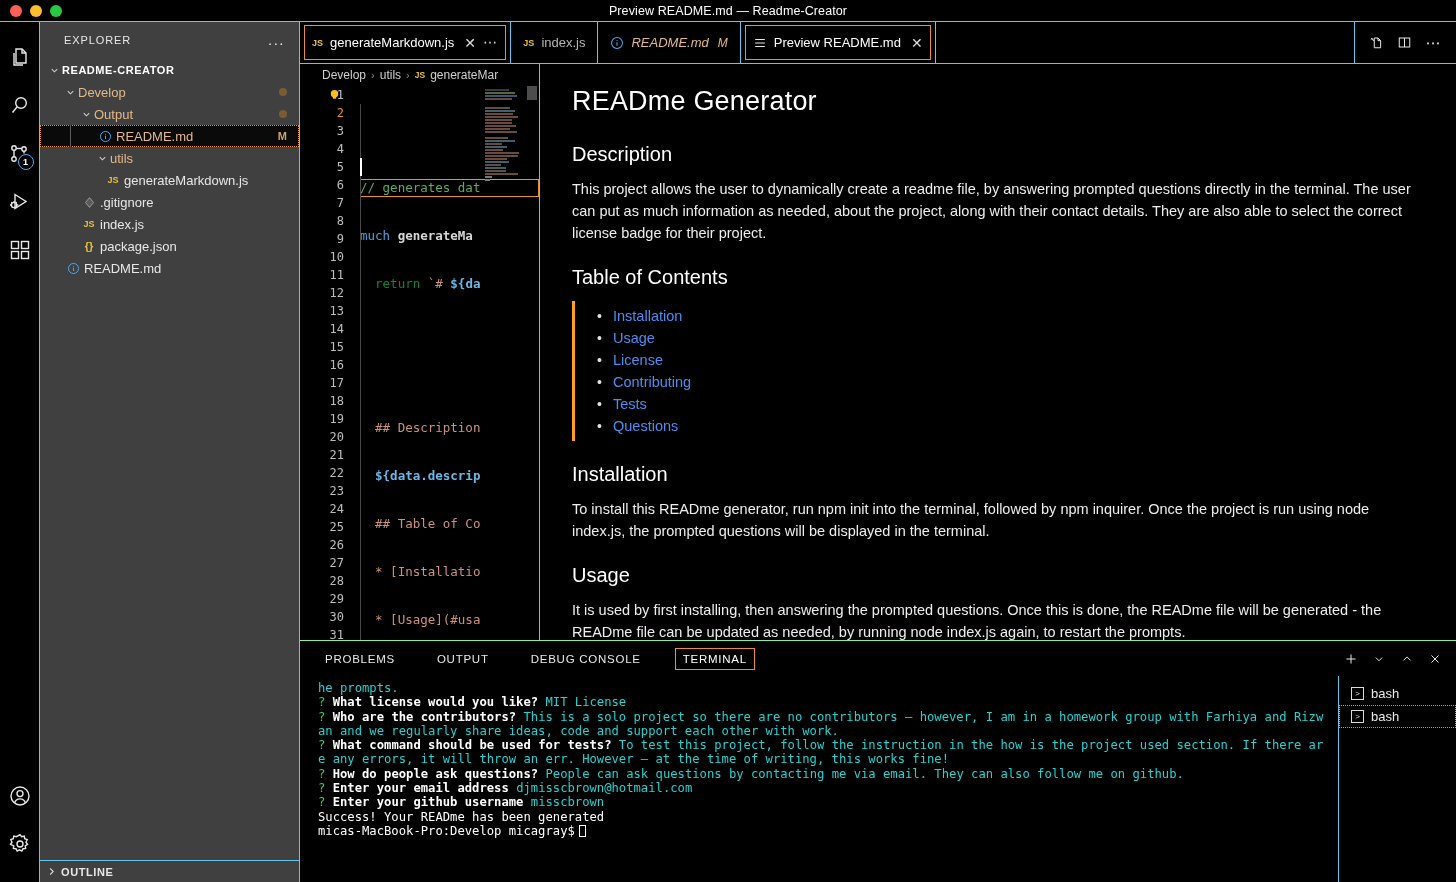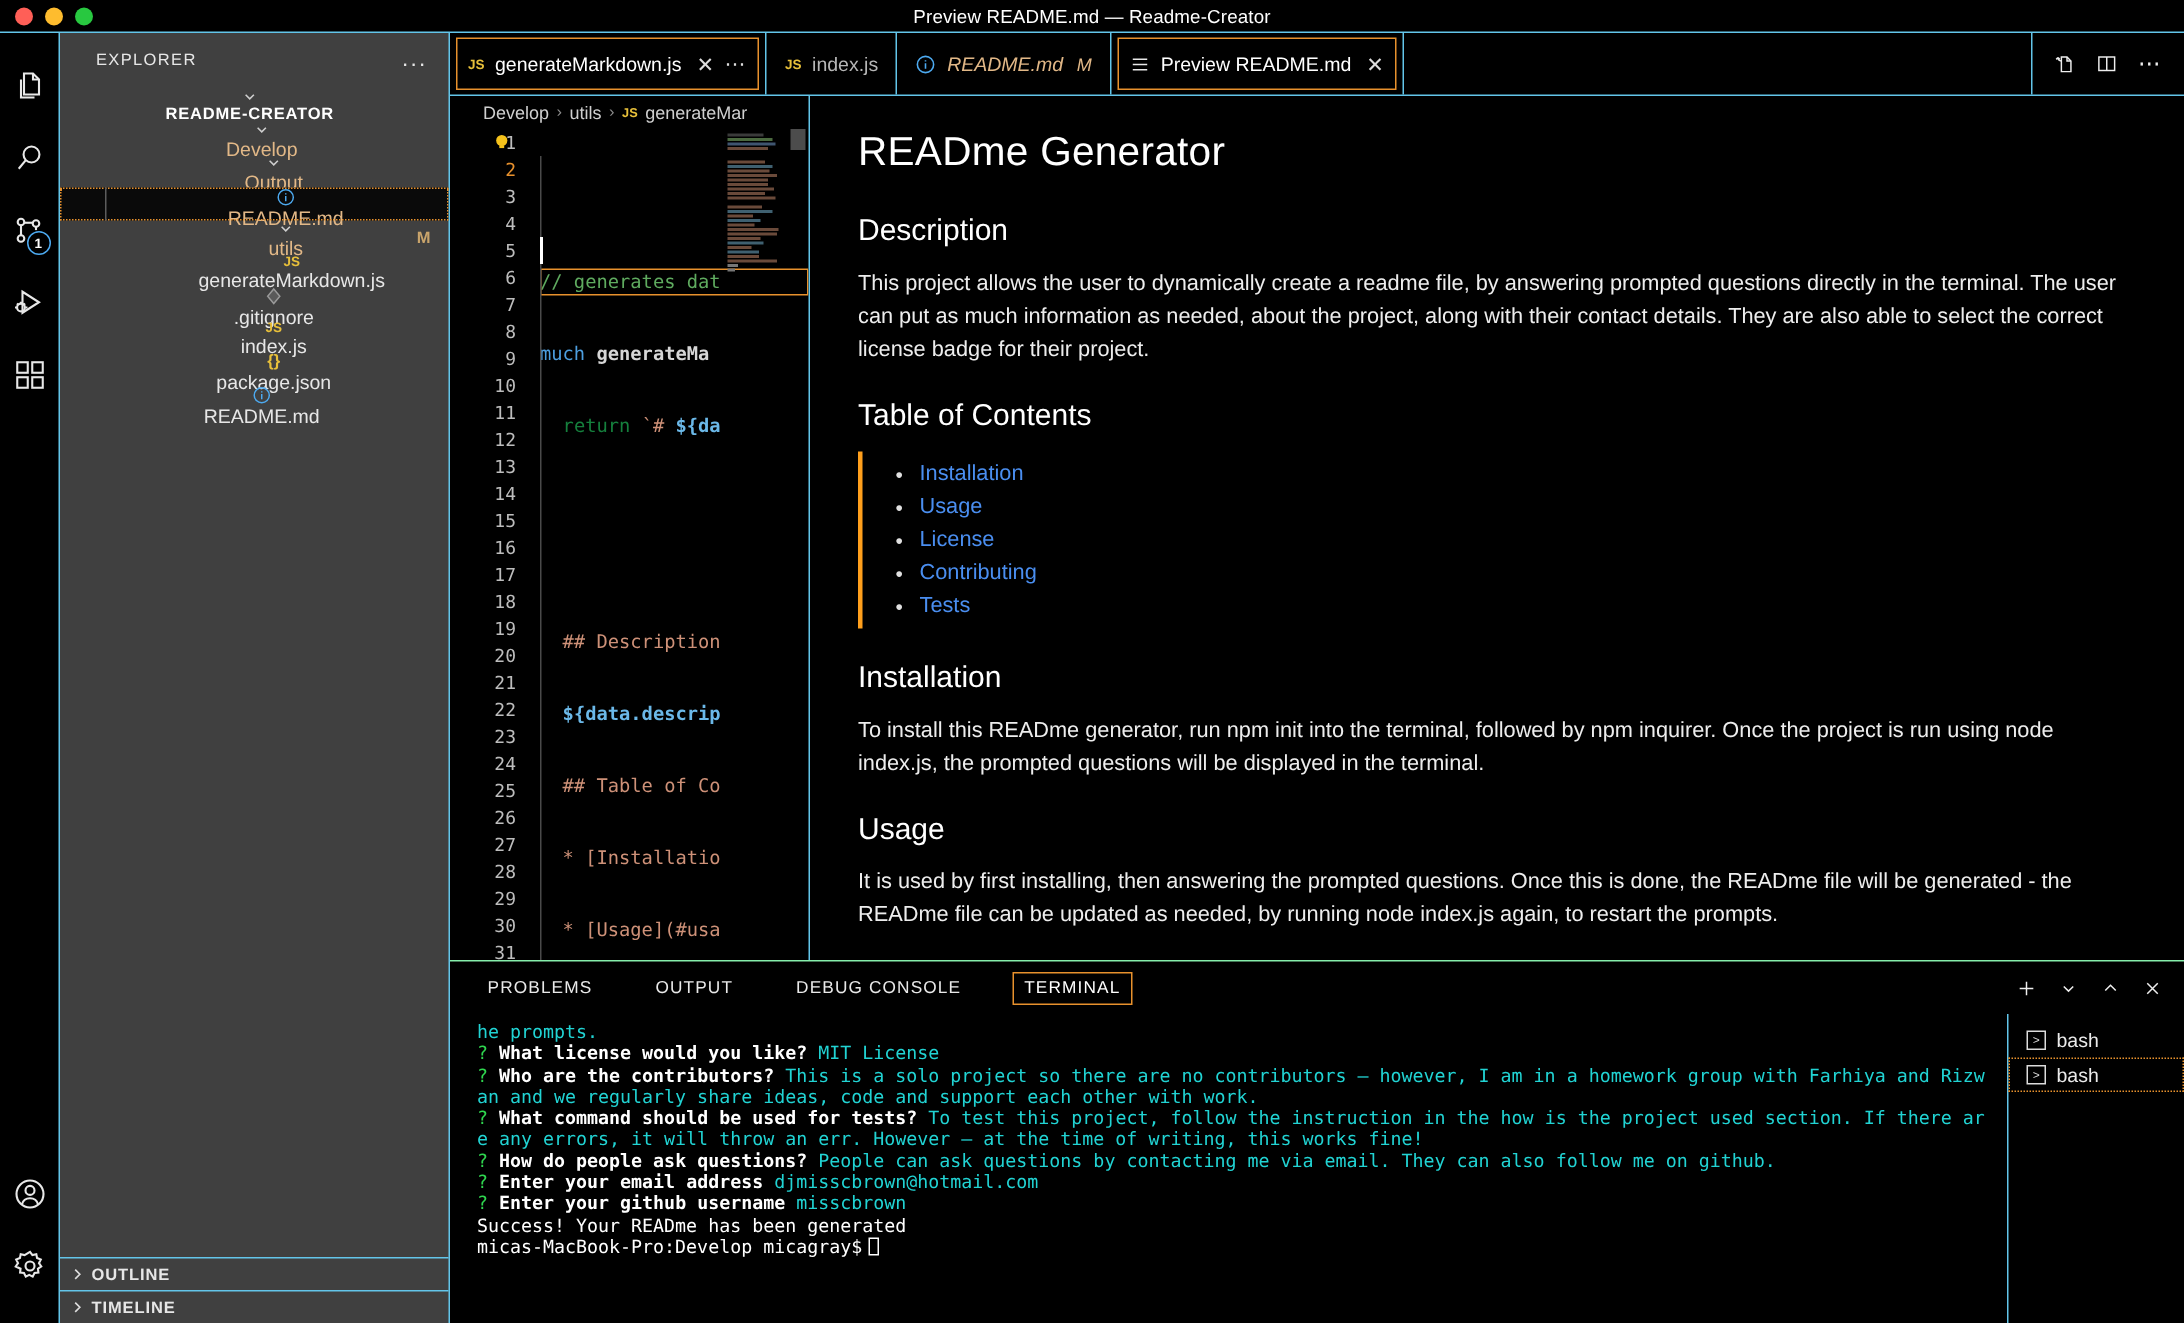--- a/index.html
+++ b/index.html
@@ -43,21 +43,21 @@
   }
 
   
   .sidebar { width:260px; min-width:260px; background:#404040; border-right:1px solid #63c5ea; display:flex; flex-direction:column; }
   .sb-header { height:35px; display:flex; align-items:center; justify-content:space-between; padding:0 14px 0 24px; }
   .sb-header .ttl { font-size:11px; letter-spacing:.9px; color:#e7e7e7; font-weight:400; }
   .sb-ellipsis { color:#e7e7e7; font-size:15px; letter-spacing:1.5px; line-height:10px; cursor:pointer; }
   .tree { flex:1; overflow:hidden; padding-top:2px; }
   .row {
     height:22px; display:flex; align-items:center; font-size:13px; color:#e7e7e7;
-    position:relative; cursor:pointer; padding-right:12px;flex-direction:column;
+    position:relative; cursor:pointer; padding-right:12px;
   }
   .row.sel { outline:1px dotted #e8912d; outline-offset:-1px; background:#0a0a0a; }
   .row.sel::before { content:""; position:absolute; left:30px; top:0; bottom:0; width:1px; background:#5c5c5c; }
   .chev { width:16px; display:flex; align-items:center; justify-content:center; color:#cfcfcf; }
   .chev svg { width:11px; height:11px; }
   .lbl { white-space:nowrap; }
   .lbl.root { font-weight:700; font-size:11px; letter-spacing:.55px; color:#fff; }
   .lbl.folder { color:#e2b887; }
   .lbl.mdfile { color:#e2b887; }
   .fileicon { width:22px; display:flex; align-items:center; justify-content:center; }
@@ -319,26 +319,20 @@
           </span>
           <span class="lbl">README.md</span>
         </div>
       </div>
 
       <div class="sb-foot-item">
         <svg viewBox="0 0 16 16" fill="none" stroke="currentColor" stroke-width="1.6">
             <path d="M6 3.5l4.5 4.5L6 12.5"></path>
           </svg>
         <span>OUTLINE</span>
-      </div>
-      <div class="sb-foot-item">
-        <svg viewBox="0 0 16 16" fill="none" stroke="currentColor" stroke-width="1.6">
-            <path d="M6 3.5l4.5 4.5L6 12.5"></path>
-          </svg>
-        <span>TIMELINE</span>
       </div>
     </div>
 
     <div class="editor-area">
 
       <div class="tabbar">
 
         <div class="tab active">
           <span class="box"></span>
           <span class="ic js-ico">JS</span>
@@ -523,20 +517,21 @@
           <div class="md-h2">Description</div>
           <div class="md-p">This project allows the user to dynamically create a readme file, by answering prompted questions directly in the terminal. The user can put as much information as needed, about the project, along with their contact details. They are also able to select the correct license badge for their project.</div>
 
           <div class="md-h2">Table of Contents</div>
           <ul class="md-ul">
             <li><a>Installation</a></li>
             <li><a>Usage</a></li>
             <li><a>License</a></li>
             <li><a>Contributing</a></li>
             <li><a>Tests</a></li>
+            <li><a>Questions</a></li>
           </ul>
 
           <div class="md-h2">Installation</div>
           <div class="md-p">To install this READme generator, run npm init into the terminal, followed by npm inquirer. Once the project is run using node index.js, the prompted questions will be displayed in the terminal.</div>
 
           <div class="md-h2">Usage</div>
           <div class="md-p">It is used by first installing, then answering the prompted questions. Once this is done, the READme file will be generated - the READme file can be updated as needed, by running node index.js again, to restart the prompts.</div>
 
         </div>
       </div>

